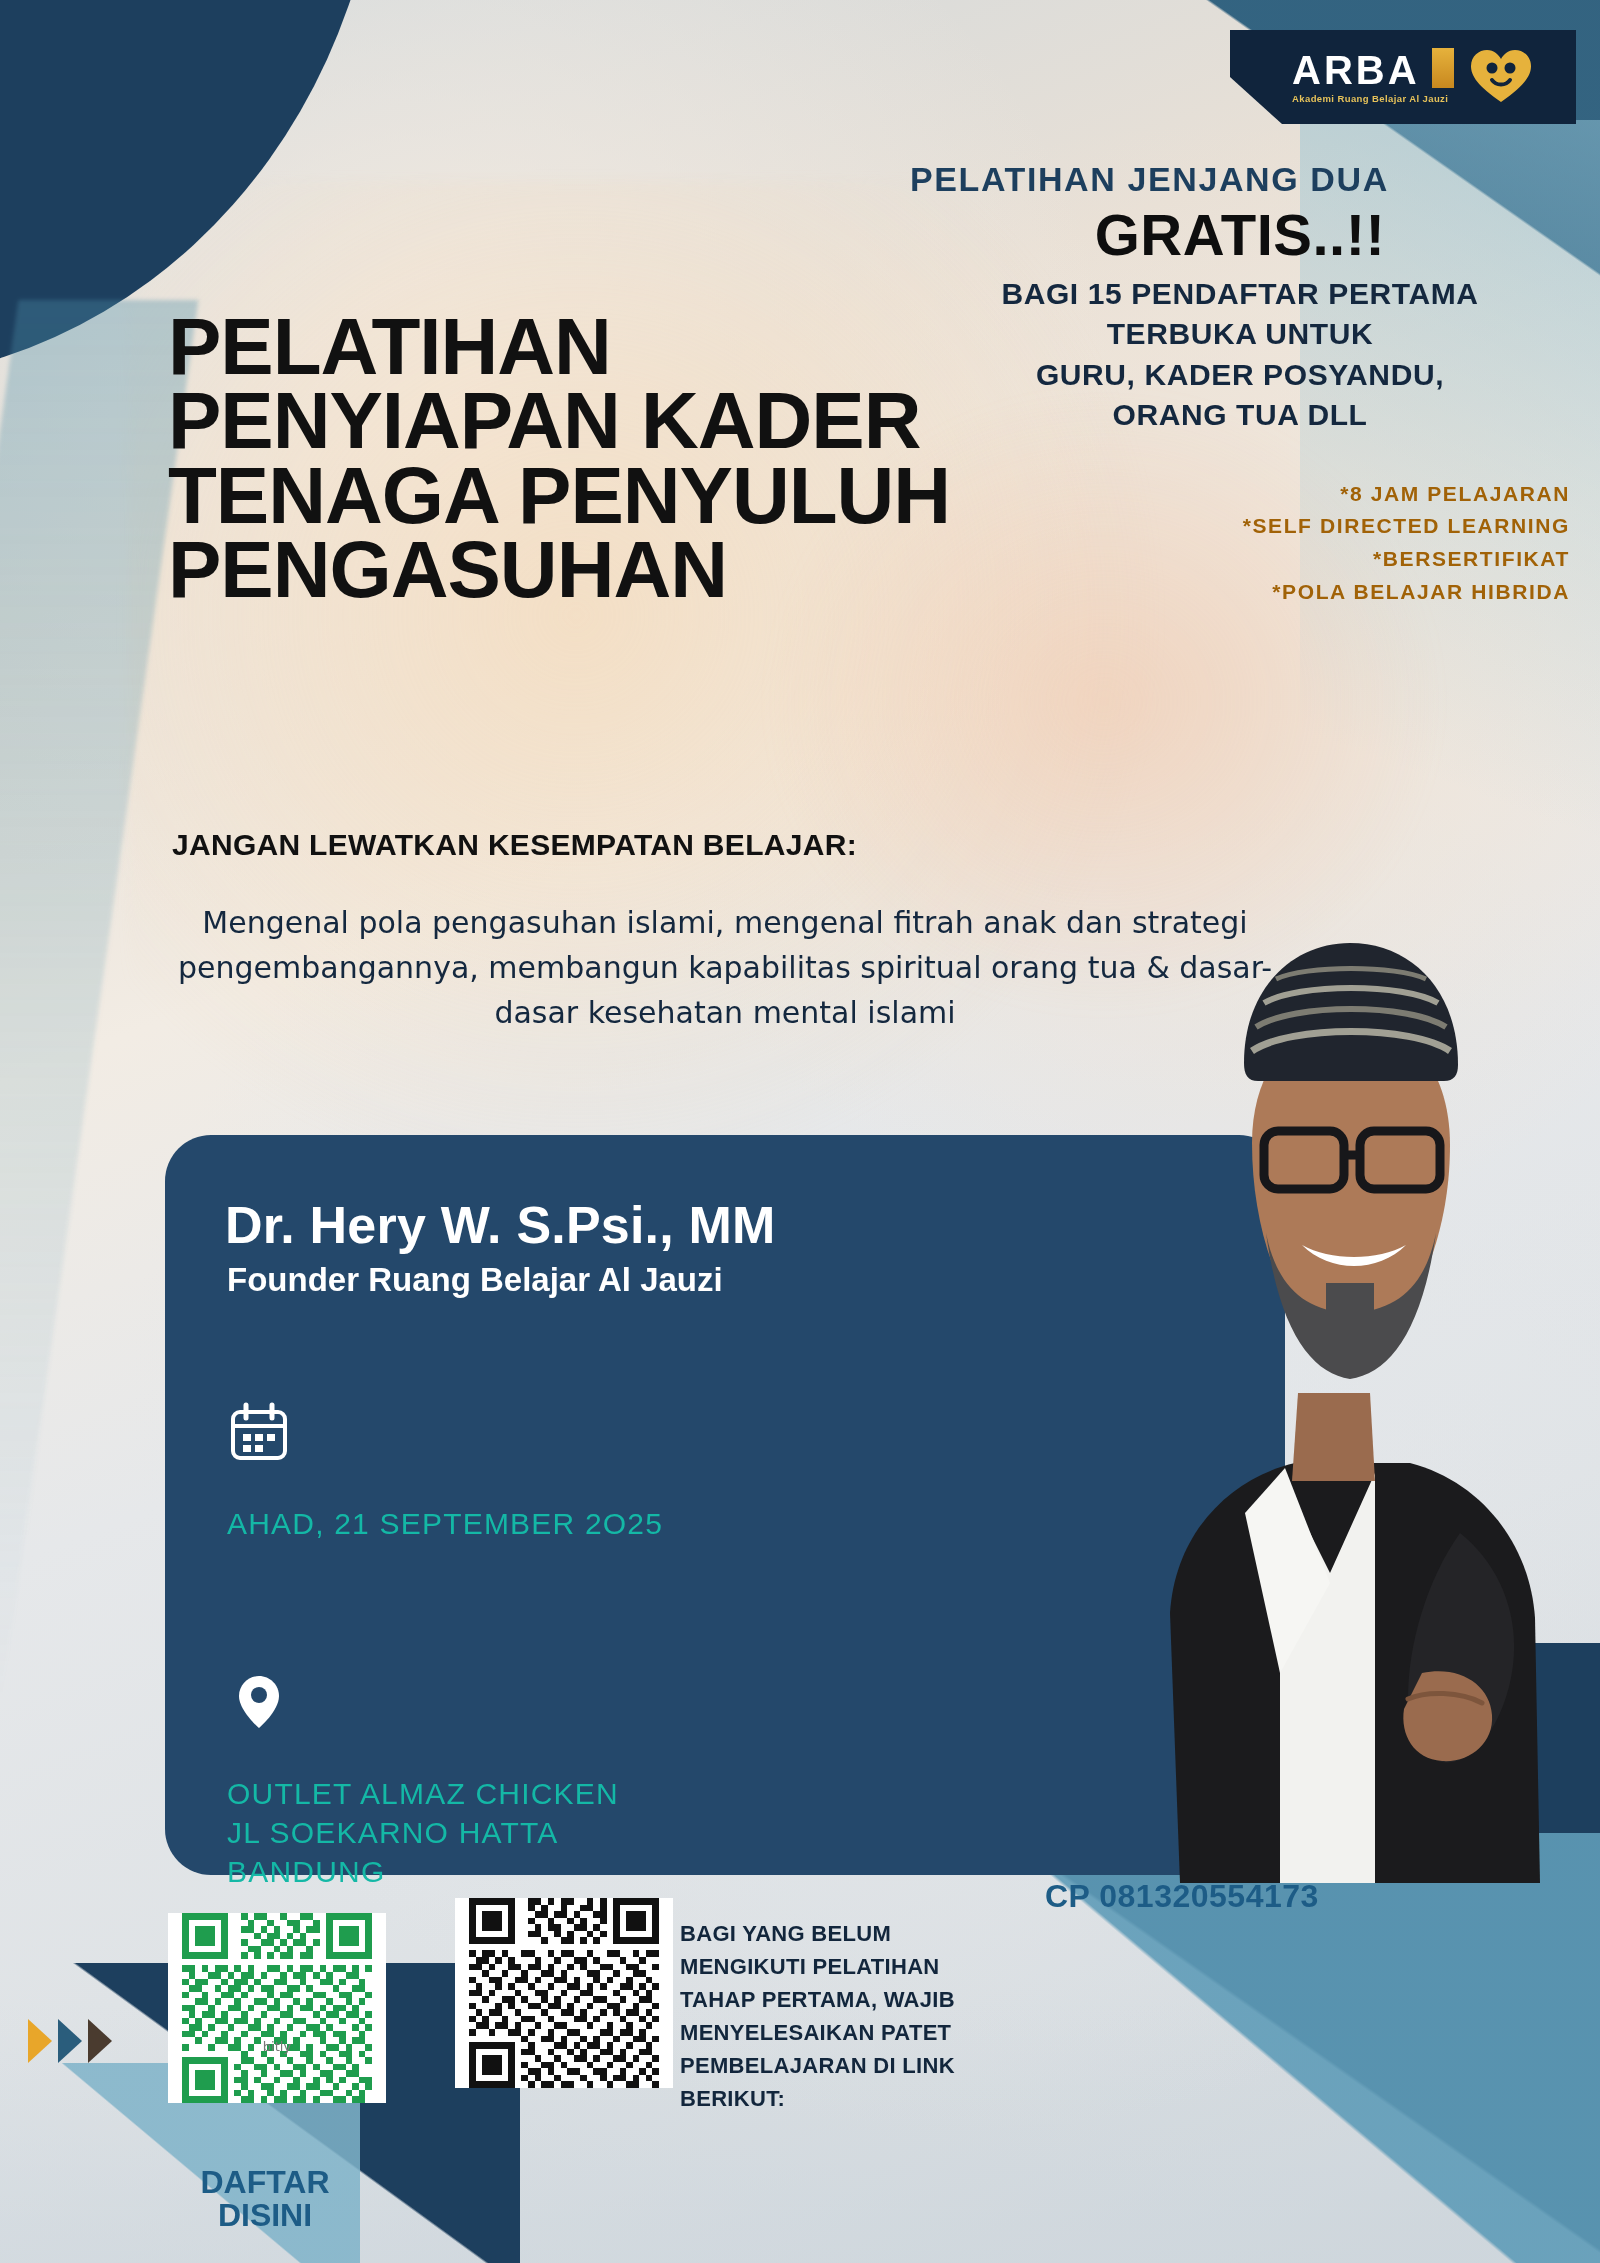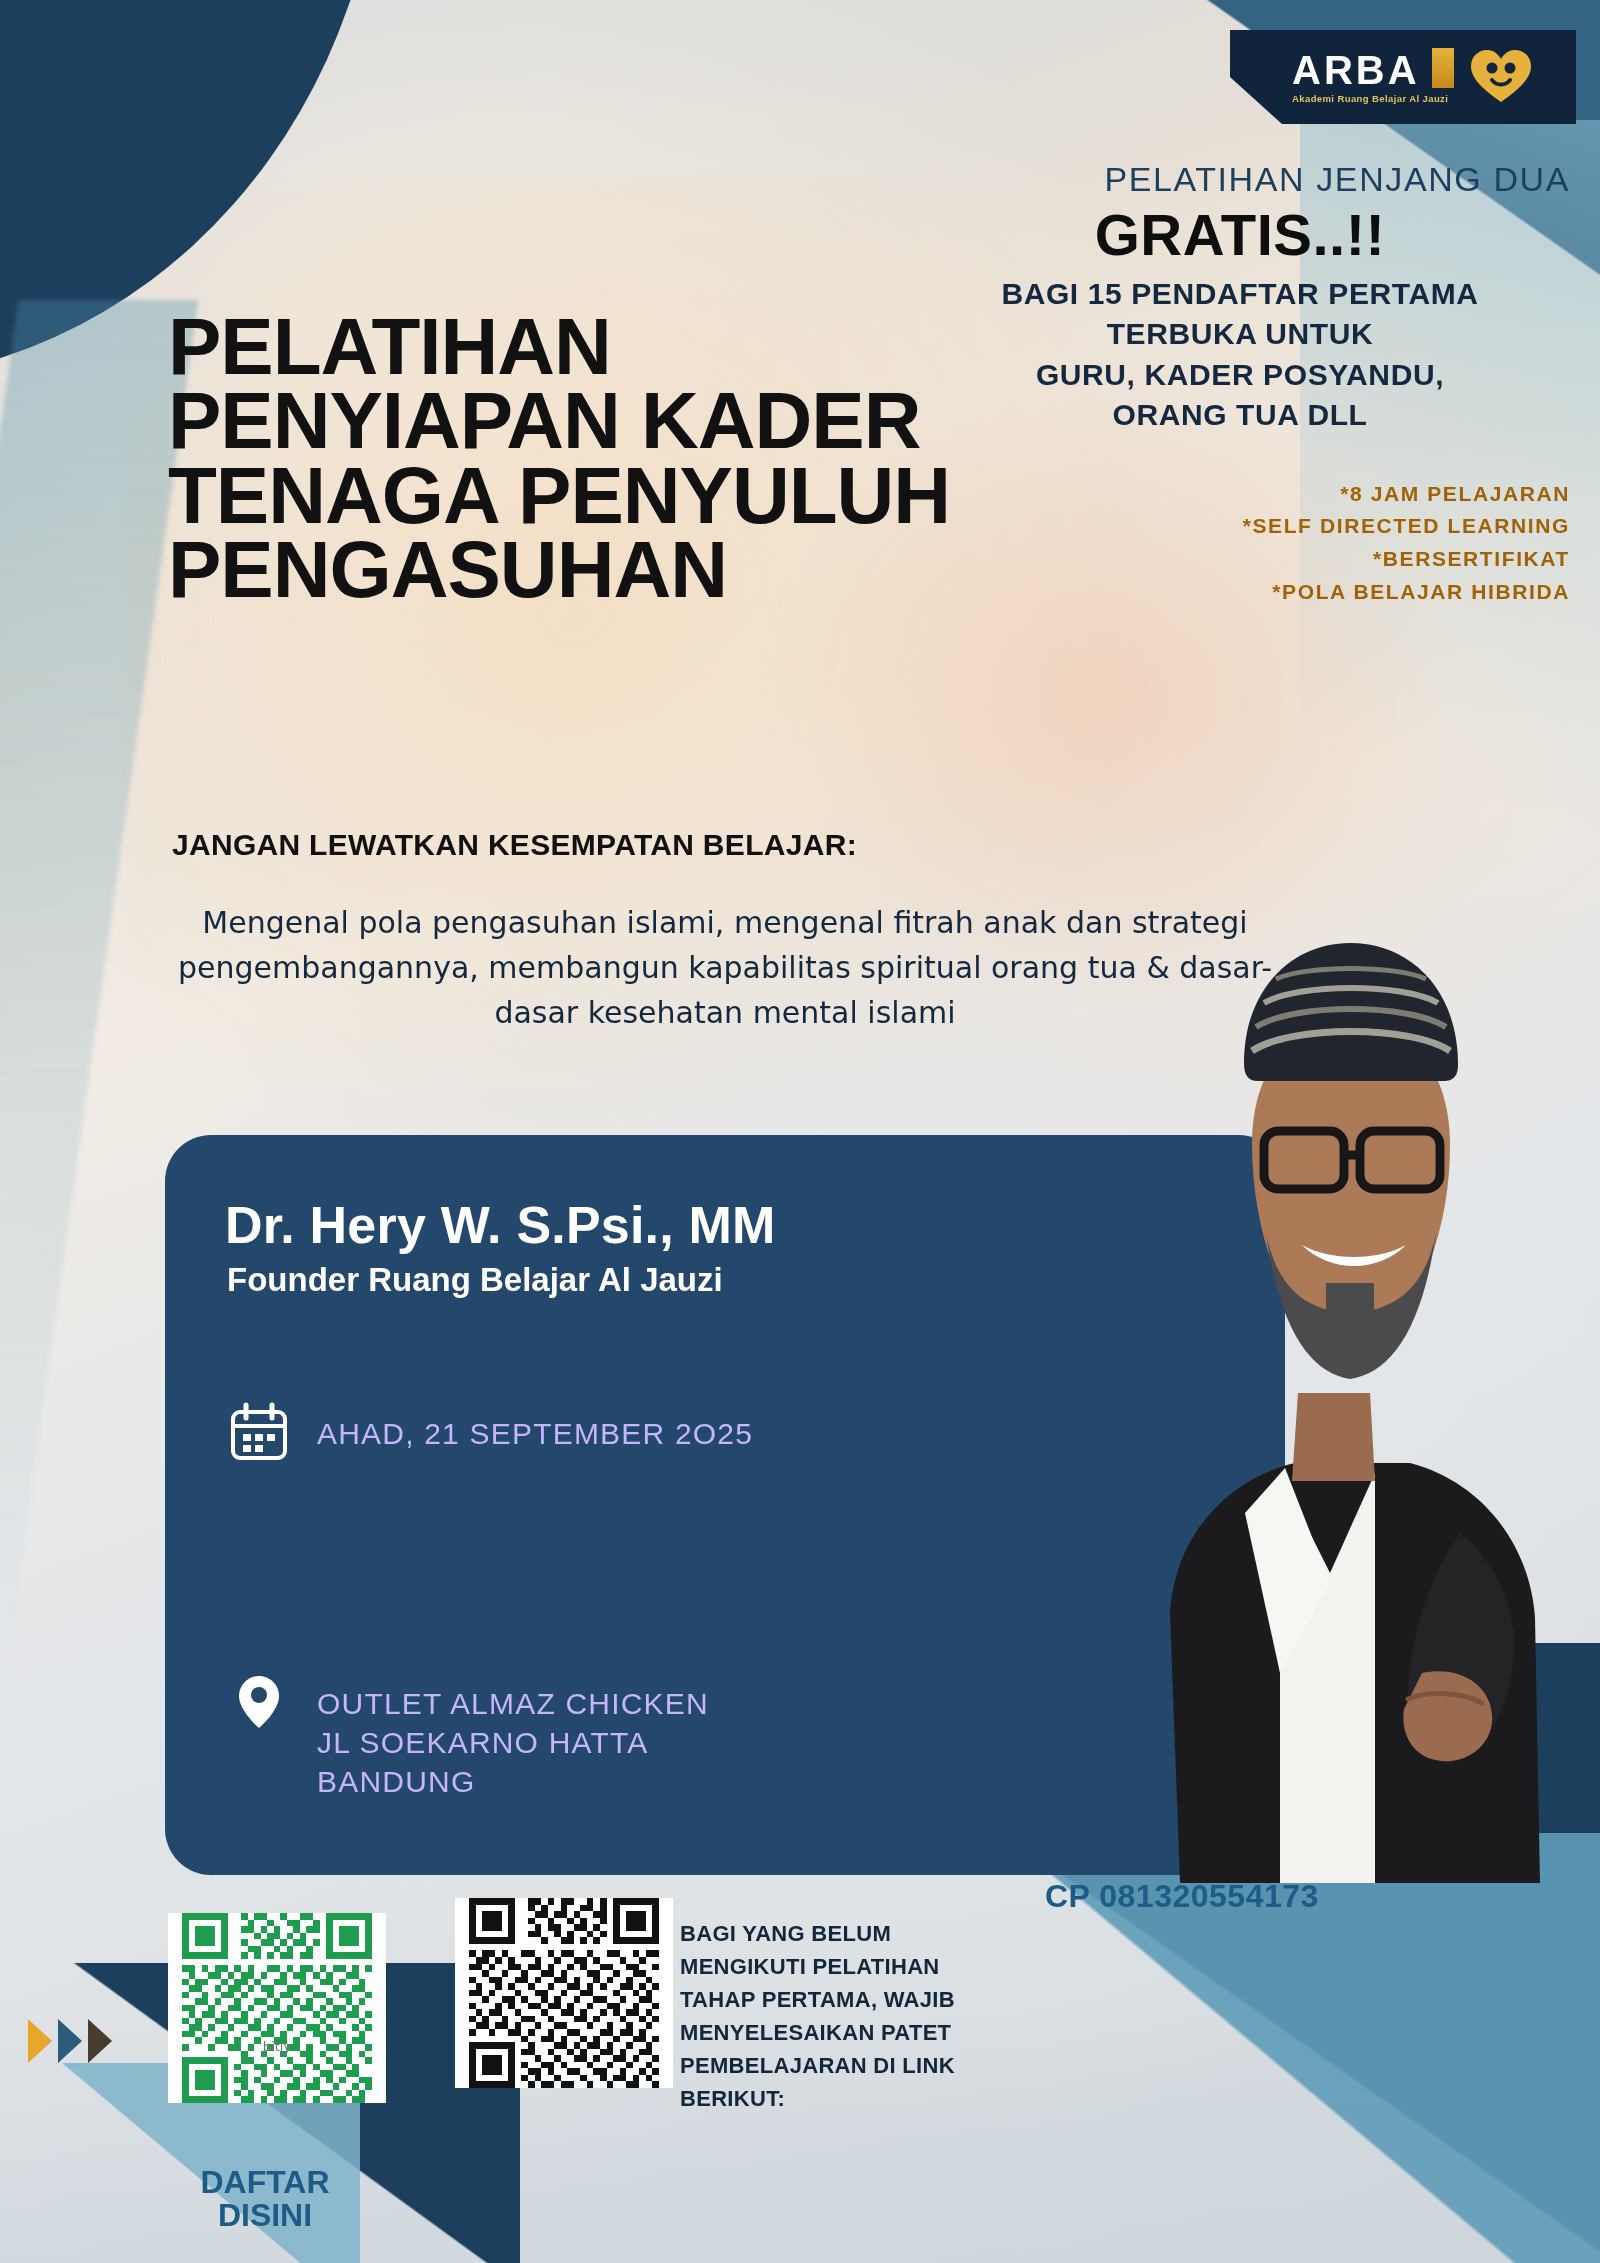--- a/index.html
+++ b/index.html
@@ -142,22 +142,22 @@
     width: 66px; height: 58px; position:relative; margin-left: 6px;
   }
   .logo-heart svg { width:100%; height:100%; }
 
   
   .right-head {
     position:absolute; right: 30px; top: 160px; width: 660px;
     text-align: right; color:#14283f;
   }
   .rh-1 {
-    font-size: 34px; font-weight: 400; letter-spacing: 1.6px; color:#1d3f5e;
-    text-align:right; margin-bottom: 6px;
+    font-size: 34px; font-weight: 700; letter-spacing: 1.6px; color:#1d3f5e;
+    text-align:left; margin-bottom: 6px;
   }
   .rh-2 {
     font-size: 58px; font-weight: 800; color:#0e0e0e; letter-spacing: .5px;
     text-align:center; line-height: 1.05; margin-bottom: 8px;
   }
   .rh-3 {
     font-size: 30px; font-weight: 700; color:#14283f; letter-spacing:.6px;
     text-align:center; line-height: 1.35;
   }
   .rh-notes {
@@ -194,21 +194,22 @@
   .card-name {
     position:absolute; left: 60px; top: 60px;
     font-size: 52px; font-weight: 800; color:#ffffff; letter-spacing: .2px;
   }
   .card-role {
     position:absolute; left: 62px; top: 126px;
     font-size: 33px; font-weight: 700; color:#ffffff;
   }
   .info-row {
     position:absolute; display:flex; align-items:flex-start; gap: 26px;
-    color:#c4b5fd;
+    color:#14b8a6;
+    flex-direction:column;
   }
   .info-row .ico {
     width: 64px; height: 64px; flex: 0 0 64px;
     display:flex; align-items:center; justify-content:center;
   }
   .info-row .ico svg { width: 100%; height:100%; }
   .info-text {
     font-size: 30px; letter-spacing: 1.2px; line-height: 1.3; padding-top: 14px;
   }
   .r1 { left: 62px; top: 265px; }

